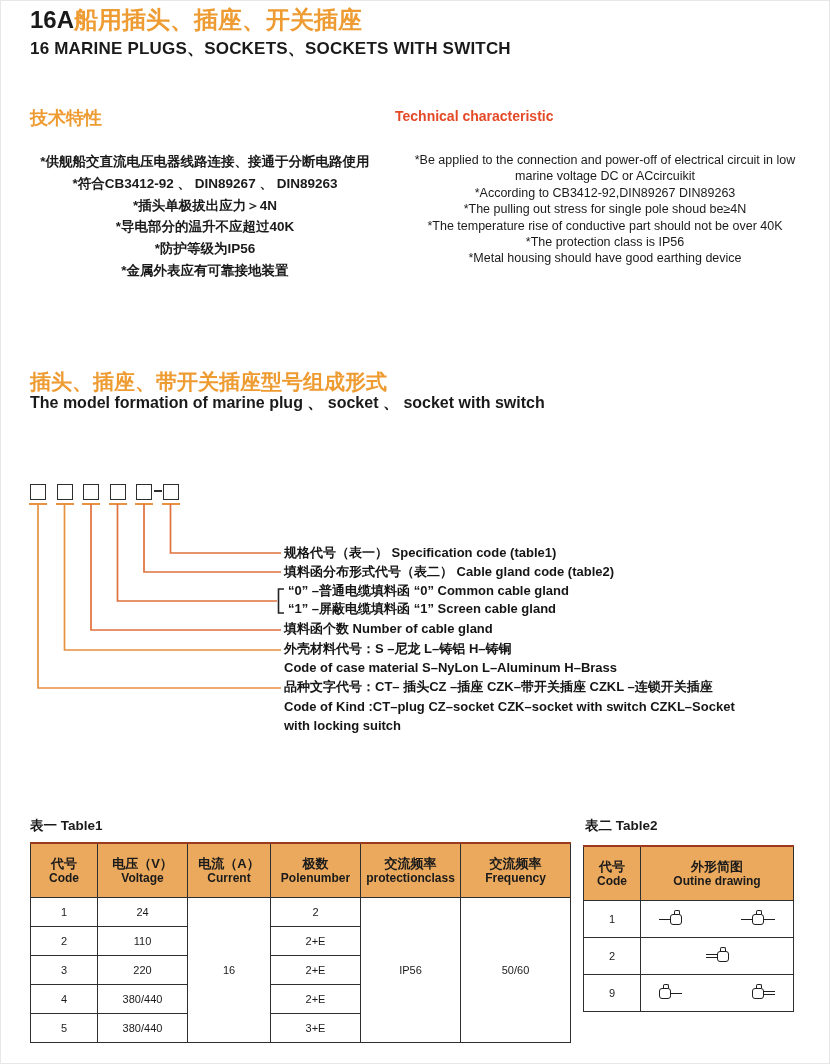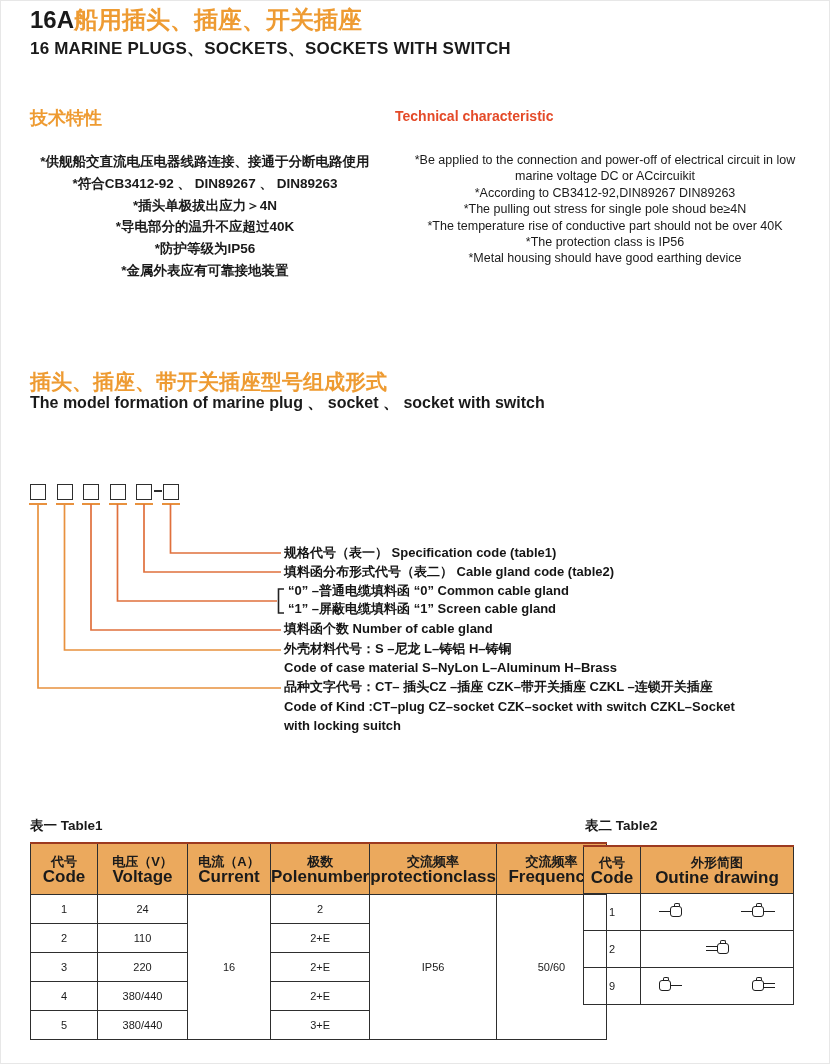--- a/index.html
+++ b/index.html
@@ -38,23 +38,23 @@
   .mdash{position:absolute;top:490px;width:8px;height:0;border-top:2.2px solid var(--border-dark);}
   .dsvg{position:absolute;left:0;top:0;width:830px;height:1064px;pointer-events:none;}
   .mlabel{position:absolute;font-size:13px;font-weight:600;line-height:14px;white-space:nowrap;color:#151515;}
   
   .tcaption{position:absolute;font-size:13.5px;font-weight:bold;white-space:nowrap;}
   .twrap{position:absolute;}
   table{border-collapse:collapse;table-layout:fixed;}
   th,td{border:1.5px solid var(--border-dark);text-align:center;vertical-align:middle;}
   thead th{
     background:var(--table-header-bg);height:51px;font-size:13px;font-weight:bold;
-    border-top:2.5px solid var(--table-top-border);padding:4px 0;
+    border-top:2.5px solid var(--table-top-border);padding:12px 0;
   }
-  thead th .en{font-size:17px;font-weight:bold;line-height:13px;text-align:center;}
+  thead th .en{font-size:12px;font-weight:bold;line-height:13px;text-align:center;}
   thead th .cn{line-height:16px;}
   .t1 tbody td{height:29px;font-size:11px;color:#1b1b1b;}
   .t2 thead th{height:47px;}
   .t2 tbody td{height:37px;font-size:11px;color:#1b1b1b;}
   
   .drawcell{padding:0 18px;}
   .drawrow{display:flex;align-items:center;justify-content:space-between;width:100%;}
   .drawrow.center{justify-content:center;}
   .glyph{display:inline-flex;align-items:center;}
   .g-shape{width:12px;height:11px;border:1.6px solid #1f1f1f;border-radius:3px;position:relative;flex:none;}

